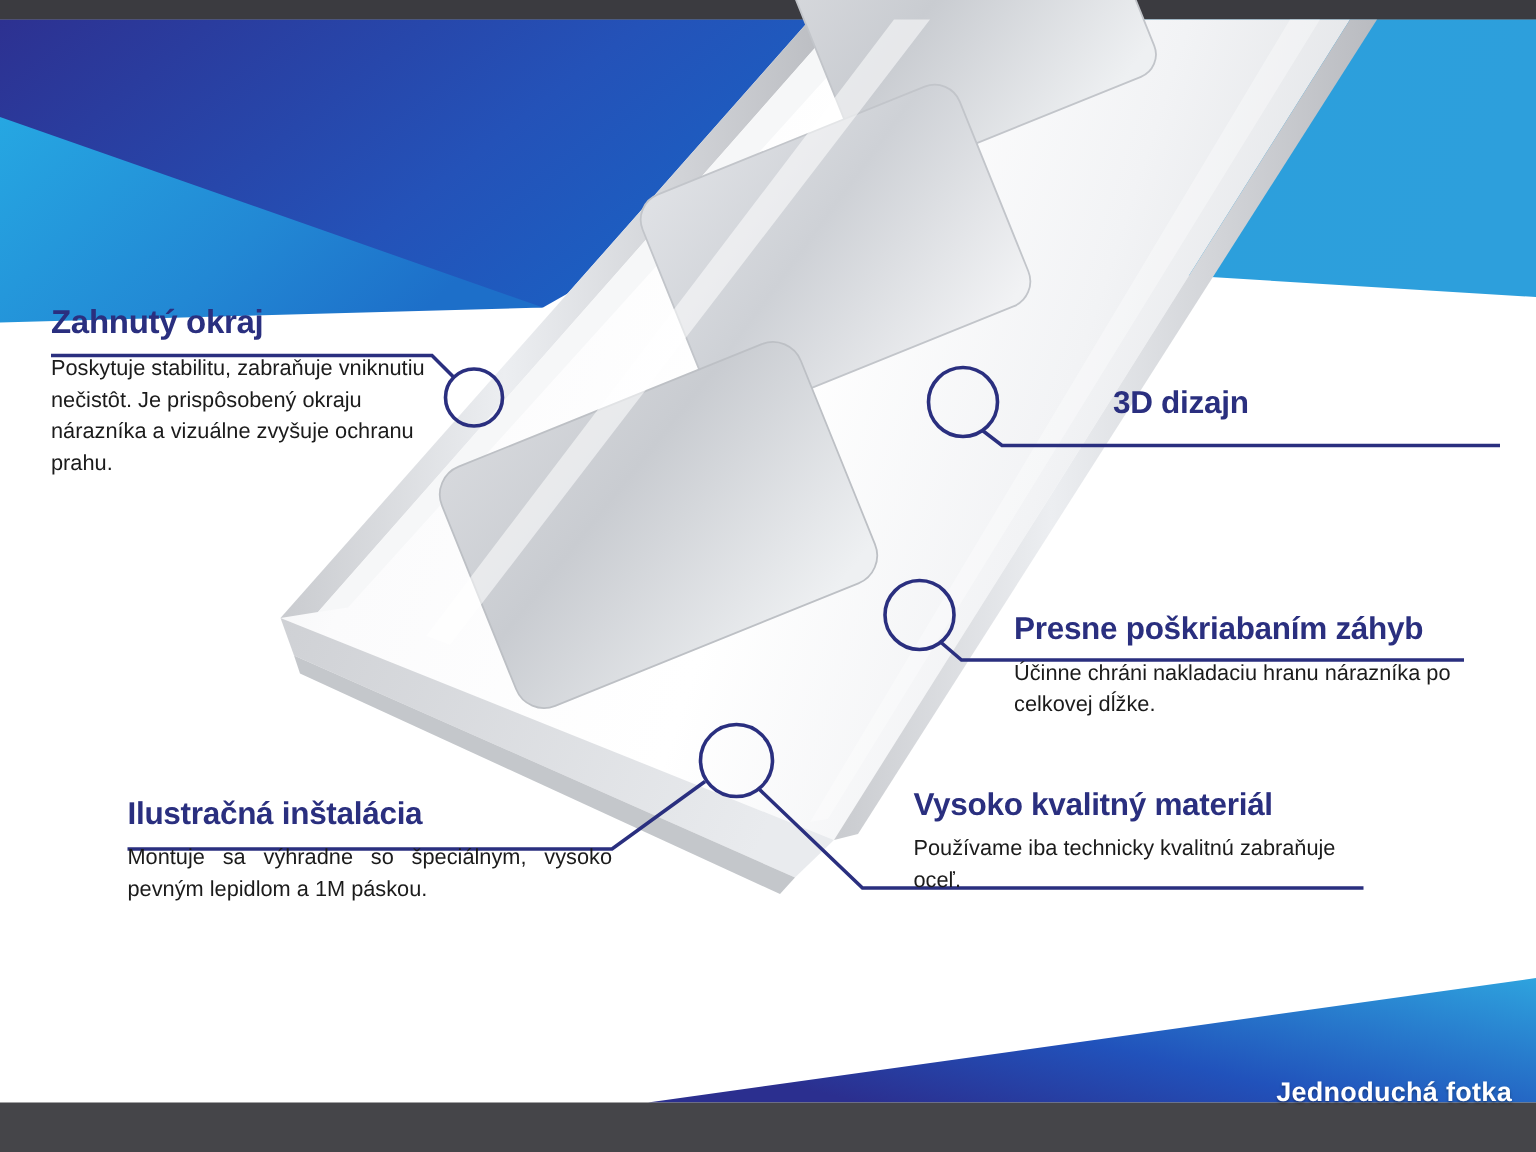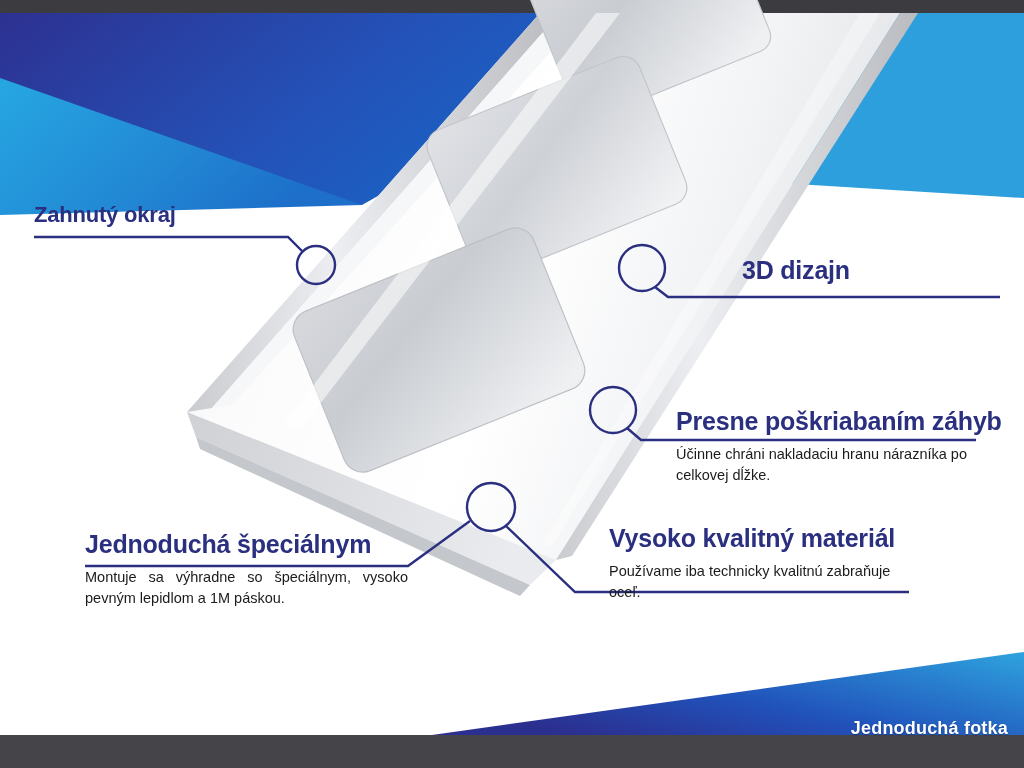--- a/index.html
+++ b/index.html
@@ -27,21 +27,21 @@
   }
   #bg-svg   { z-index: 1; }
   #product-svg { z-index: 2; }
   #callout-svg { z-index: 3; }
   .callout {
     position: absolute;
     z-index: 4;
   }
   .callout .title {
     font-weight: bold;
-    font-size: 25px;
+    font-size: 21px;
     color: #2a2f7f;
     letter-spacing: -0.2px;
     line-height: 1.1;
     margin: 0 0 3px 0;
     white-space: nowrap;
   }
   .callout .body {
     font-size: 14.5px;
     color: #1b1b1b;
     line-height: 1.45;
@@ -190,33 +190,34 @@
 
       <path d="M85,566 L408,566 L470,521"></path>
 
       <circle cx="491" cy="507" r="24"></circle>
       <path d="M506,526 L575,592 L909,592"></path>
     </g>
   </svg>
 
   <div class="callout" id="c1">
     <p class="title">Zahnutý okraj</p>
+    <p class="body">Poskytuje stabilitu, zabraňuje vniknutiu nečistôt. Je prispôsobený okraju nárazníka a vizuálne zvyšuje ochranu prahu.</p>
   </div>
 
   <div class="callout" id="c2">
     <p class="title">3D dizajn</p>
   </div>
 
   <div class="callout" id="c3">
     <p class="title">Presne poškriabaním záhyb</p>
     <p class="body">Účinne chráni nakladaciu hranu nárazníka po celkovej dĺžke.</p>
   </div>
 
   <div class="callout" id="c4">
-    <p class="title">Jednoduchá špeciálnym</p>
+    <p class="title">Ilustračná inštalácia</p>
     <p class="body justify">Montuje sa výhradne so špeciálnym, vysoko pevným lepidlom a 1M páskou.</p>
   </div>
 
   <div class="callout" id="c5">
     <p class="title">Vysoko kvalitný materiál</p>
     <p class="body">Používame iba technicky kvalitnú zabraňuje oceľ.</p>
   </div>
 
   <div id="watermark">Jednoduchá fotka</div>
 

